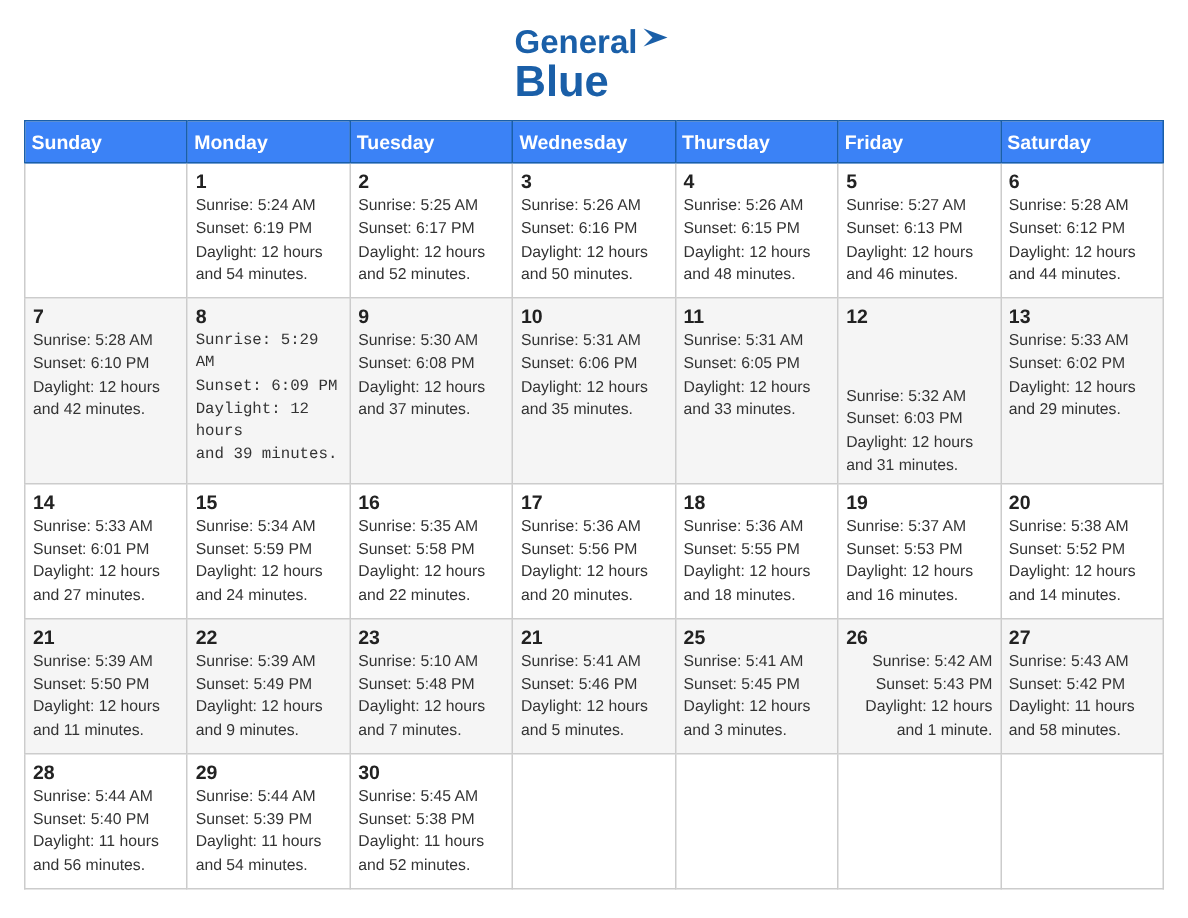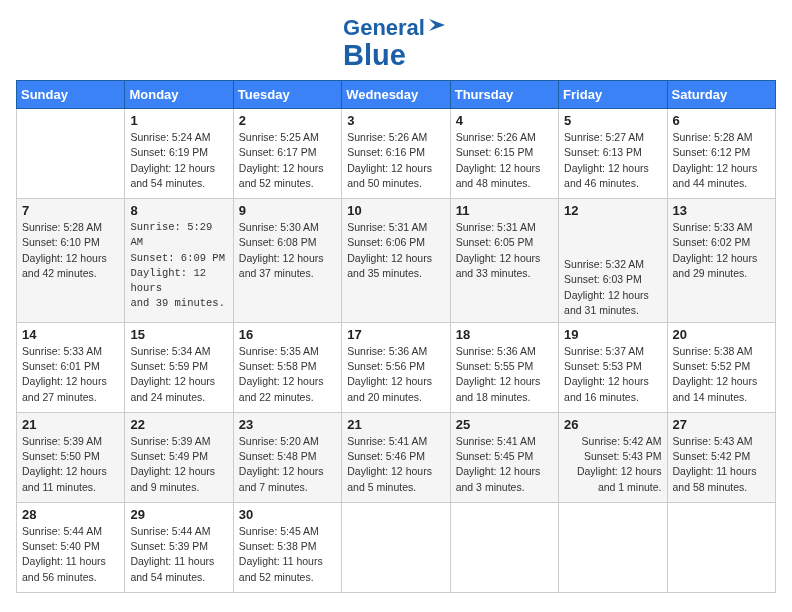--- a/index.html
+++ b/index.html
@@ -274,21 +274,21 @@
         </td>
         <td>
           <span class="day-num">22</span>
           <div class="day-info" style="white-space: pre-line;">Sunrise: 5:39 AM
 Sunset: 5:49 PM
 Daylight: 12 hours
 and 9 minutes.</div>
         </td>
         <td>
           <span class="day-num">23</span>
-          <div class="day-info" style="white-space: pre-line;">Sunrise: 5:20 AM
+          <div class="day-info" style="white-space: pre-line;">Sunrise: 5:10 AM
 Sunset: 5:48 PM
 Daylight: 12 hours
 and 7 minutes.</div>
         </td>
         <td>
           <span class="day-num">21</span>
           <div class="day-info" style="white-space: pre-line;">Sunrise: 5:41 AM
 Sunset: 5:46 PM
 Daylight: 12 hours
 and 5 minutes.</div>

